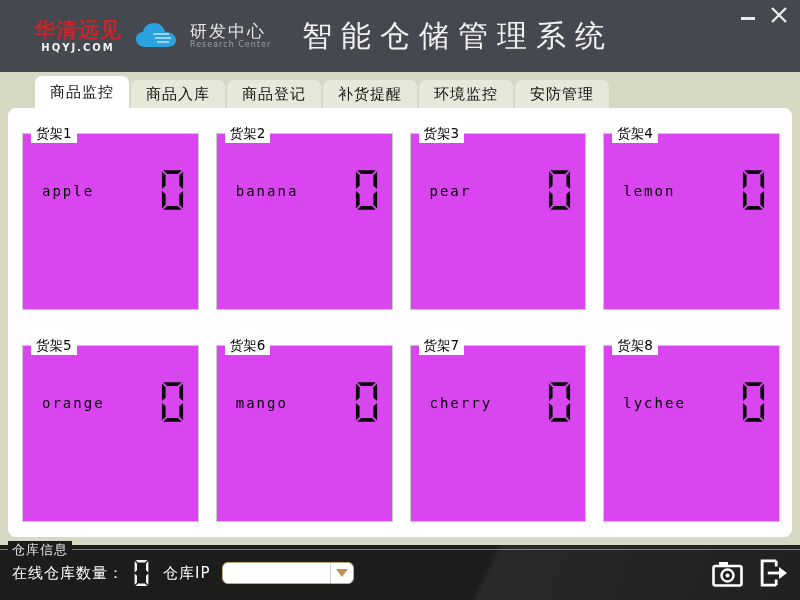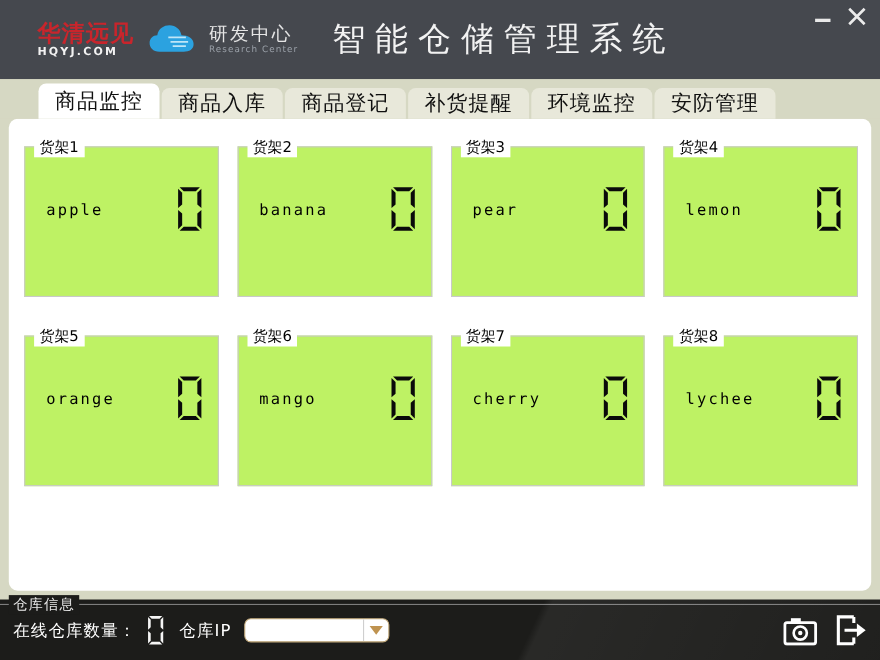--- a/index.html
+++ b/index.html
@@ -17,21 +17,21 @@
     position: relative;
     display: flex;
     align-items: center;
   }
   .logo-block {
     display: flex;
     align-items: center;
     margin-left: 34px;
     gap: 13px;
   }
-  .logo-text-wrap { }
+  .logo-text-wrap { text-align: center; }
   .logo-main {
     font-size: 21px;
     font-weight: bold;
     color: #c8252c;
     letter-spacing: 1px;
     line-height: 1.05;
   }
   .logo-sub {
     font-size: 10px;
     font-weight: bold;
@@ -74,21 +74,21 @@
     padding-left: 35px;
     position: relative;
   }
   .tab {
     height: 28px;
     line-height: 29px;
     padding: 0 15px;
     margin-right: 2px;
     background: #e8e8da;
     border-radius: 7px 7px 0 0;
-    font-size: 19px;
+    font-size: 15px;
     letter-spacing: 1px;
     color: #101010;
     cursor: pointer;
     white-space: nowrap;
   }
   .tab.active {
     height: 32px;
     line-height: 33px;
     background: #ffffff;
   }
@@ -106,23 +106,23 @@
     padding: 25px 12px 0 14px;
   }
   .grid {
     display: grid;
     grid-template-columns: repeat(4, 1fr);
     column-gap: 17px;
     row-gap: 35px;
   }
   .card {
     position: relative;
-    height: 137px;
+    height: 177px;
     border: 1px solid #c9c9c9;
-    background: #bef264;
+    background: #d946ef;
   }
   .card-title {
     position: absolute;
     top: -9px;
     left: 8px;
     background: #ffffff;
     padding: 0 5px;
     font-size: 13.5px;
     color: #000000;
     white-space: nowrap;

